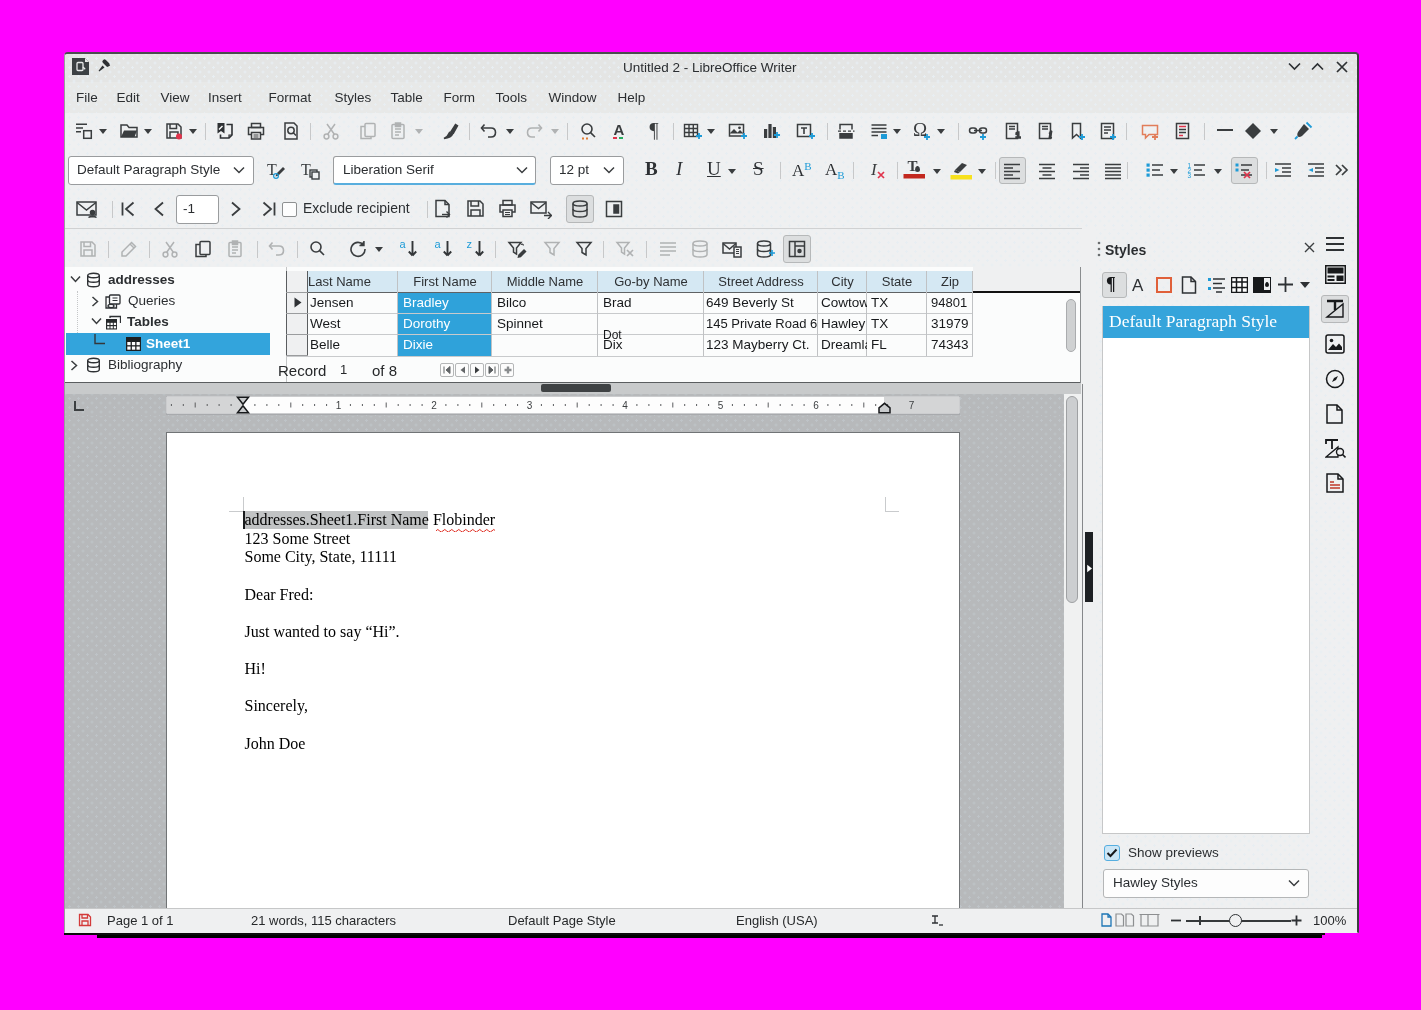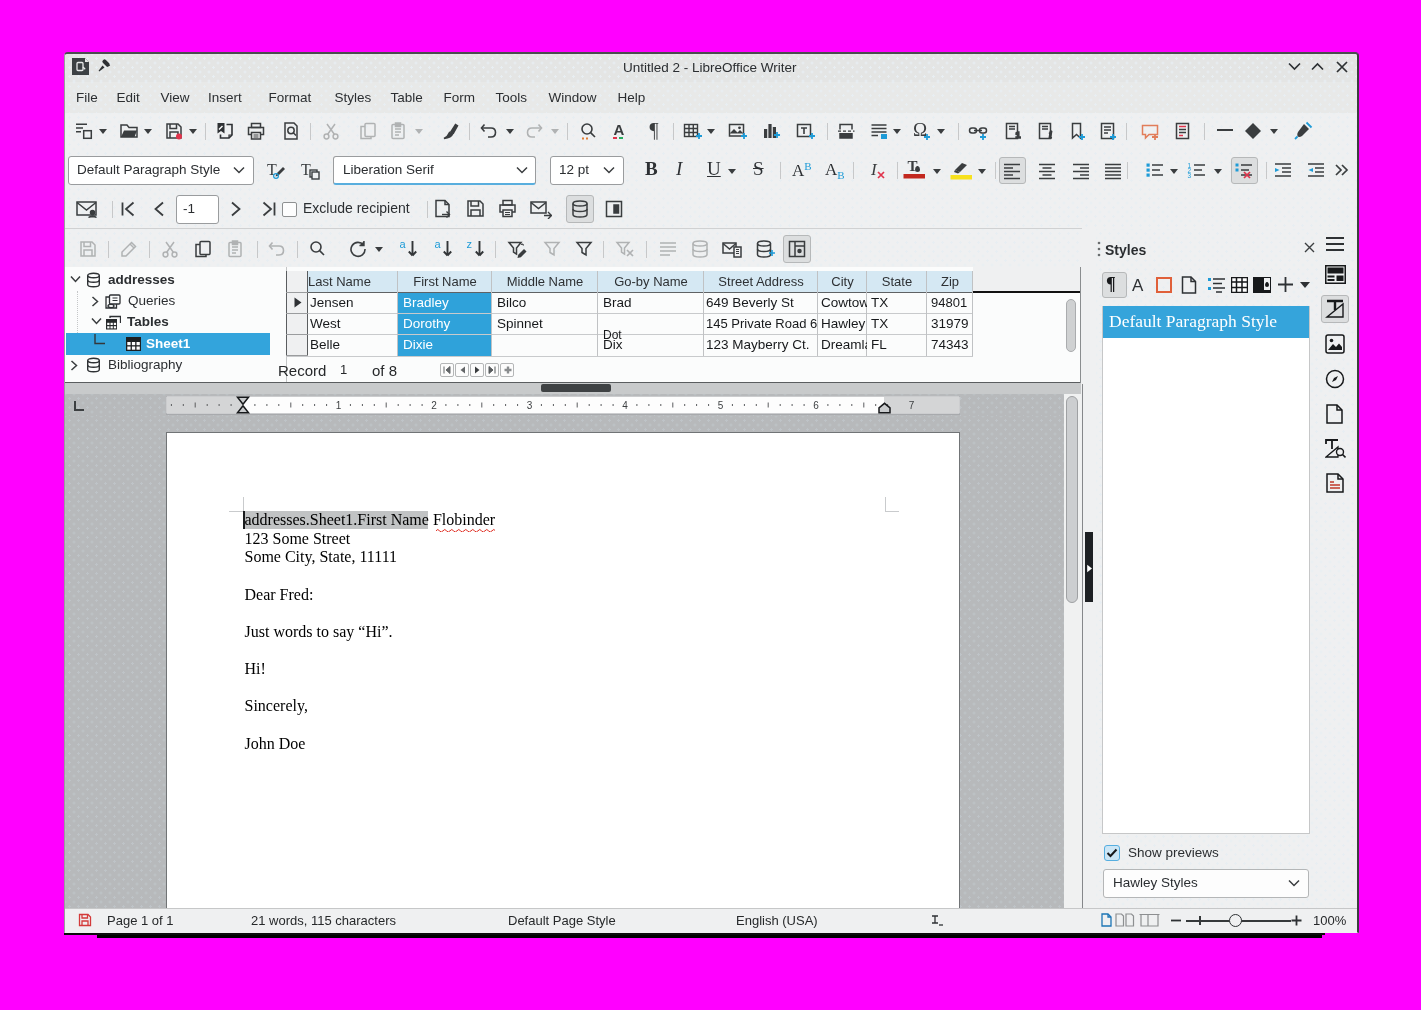--- a/index.html
+++ b/index.html
@@ -769,21 +769,21 @@
 <div class="a" style="left:885px;top:510.5px;width:14px;height:1px;background:#c9cbcd"></div>
 <div class="a" style="left:243.5px;top:511px;width:184px;height:18px;background:#c1c3c4"></div>
 <div class="a" style="left:243px;top:510.5px;width:1.8px;height:18.5px;background:#1a1c1e"></div>
 <div class="a" id="docline1" style="left:244.5px;top:510.5px;font:16px 'Liberation Serif';color:#000;white-space:nowrap">addresses.Sheet1.First&nbsp;Name Flobinder</div>
 <svg class="ic" style="left:436px;top:527.5px" width="59" height="4" viewBox="0 0 59 4">
     <path d="M0 2.8 Q 1.75 0.2 3.5 2.8 T 7 2.8 T 10.5 2.8 T 14 2.8 T 17.5 2.8 T 21 2.8 T 24.5 2.8 T 28 2.8 T 31.5 2.8 T 35 2.8 T 38.5 2.8 T 42 2.8 T 45.5 2.8 T 49 2.8 T 52.5 2.8 T 56 2.8 T 59.5 2.8" stroke="#df2b20" stroke-width="1" fill="none"></path>
   </svg>
 <div class="a" style="left:244.5px;top:529.5px;font:16px 'Liberation Serif';color:#000;white-space:nowrap">123 Some Street</div>
 <div class="a" style="left:244.5px;top:548px;font:16px 'Liberation Serif';color:#000;white-space:nowrap">Some City, State, 11111</div>
 <div class="a" style="left:244.5px;top:586px;font:16px 'Liberation Serif';color:#000;white-space:nowrap">Dear Fred:</div>
-<div class="a" style="left:244.5px;top:623px;font:16px 'Liberation Serif';color:#000;white-space:nowrap">Just words to say “Hi”.</div>
+<div class="a" style="left:244.5px;top:623px;font:16px 'Liberation Serif';color:#000;white-space:nowrap">Just wanted to say “Hi”.</div>
 <div class="a" style="left:244.5px;top:660px;font:16px 'Liberation Serif';color:#000;white-space:nowrap">Hi!</div>
 <div class="a" style="left:244.5px;top:697px;font:16px 'Liberation Serif';color:#000;white-space:nowrap">Sincerely,</div>
 <div class="a" style="left:244.5px;top:734.5px;font:16px 'Liberation Serif';color:#000;white-space:nowrap">John Doe</div>
 
 <div class="a" style="left:1064px;top:394px;width:17px;height:514px;background:#f0f1f1"></div>
 <div class="a" style="left:1066px;top:396px;width:12px;height:207px;background:#ccced0;border:1px solid #9fa1a3;border-radius:6px;box-sizing:border-box"></div>
 <div class="a" style="left:1081px;top:229px;width:15px;height:679px;background:#eff0f1"></div>
 <div class="a" style="left:1082.3px;top:384px;width:1px;height:524px;background:#85878a"></div>
 <div class="a" style="left:1085px;top:531.5px;width:7.5px;height:70.5px;background:#1d2023"></div>
 <svg class="ic" style="left:1085.5px;top:564px" width="7" height="9" viewBox="0 0 7 9">

